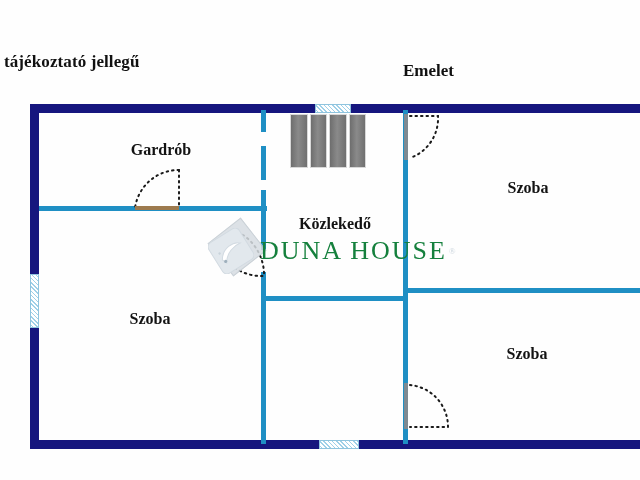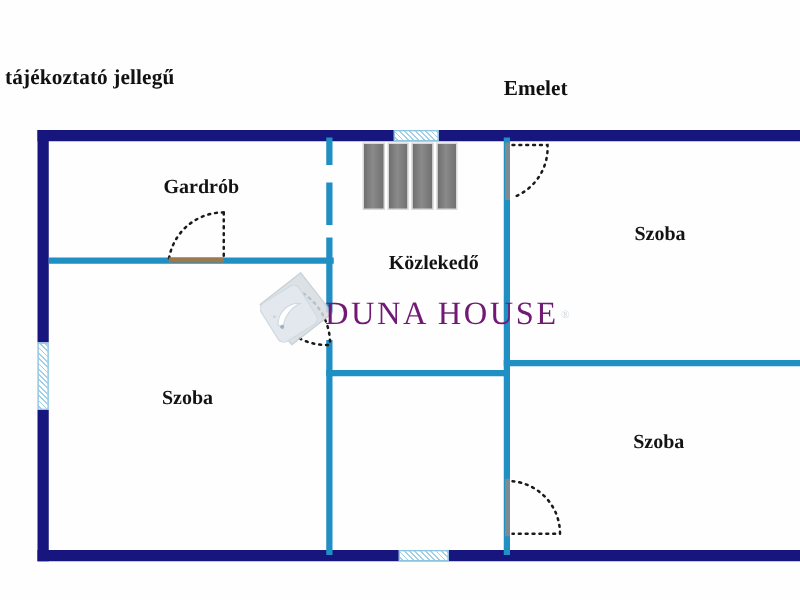--- a/index.html
+++ b/index.html
@@ -118,21 +118,21 @@
     left: 208px;
     top: 228px;
     display: flex;
     align-items: center;
     pointer-events: none;
   }
   .wm-text {
     font-size: 26px;
     font-weight: normal;
     letter-spacing: 2px;
-    color: #701a75;
+    color: #15803d;
     font-family: "Liberation Serif", "DejaVu Serif", serif;
     margin-left: 6px;
   }
   .wm-reg {
     font-size: 9px;
     color: #ccd6de;
     vertical-align: super;
     margin-left: 2px;
   }
   .wm-logo {
@@ -226,21 +226,21 @@
         <circle cx="13" cy="29" r="1.6" fill="#9fb0bd"></circle>
         <circle cx="12" cy="19" r="1.2" fill="#c9d3db"></circle>
       </g>
     </svg>
     <span class="wm-text">DUNA HOUSE</span>
     <span class="wm-reg">®</span>
   </div>
 
   <div class="room-label" style="left:161px; top:141px;">Gardrób</div>
 
-  <div class="room-label" style="left:335px; top:202px;margin-left:12px;">Közlekedő</div>
+  <div class="room-label" style="left:335px; top:215px;">Közlekedő</div>
 
   <div class="room-label" style="left:150px; top:310px;">Szoba</div>
 
 
   <div class="room-label" style="left:528px; top:179px;">Szoba</div>
 
   <div class="room-label" style="left:527px; top:345px;">Szoba</div>
 
 </div>
 

